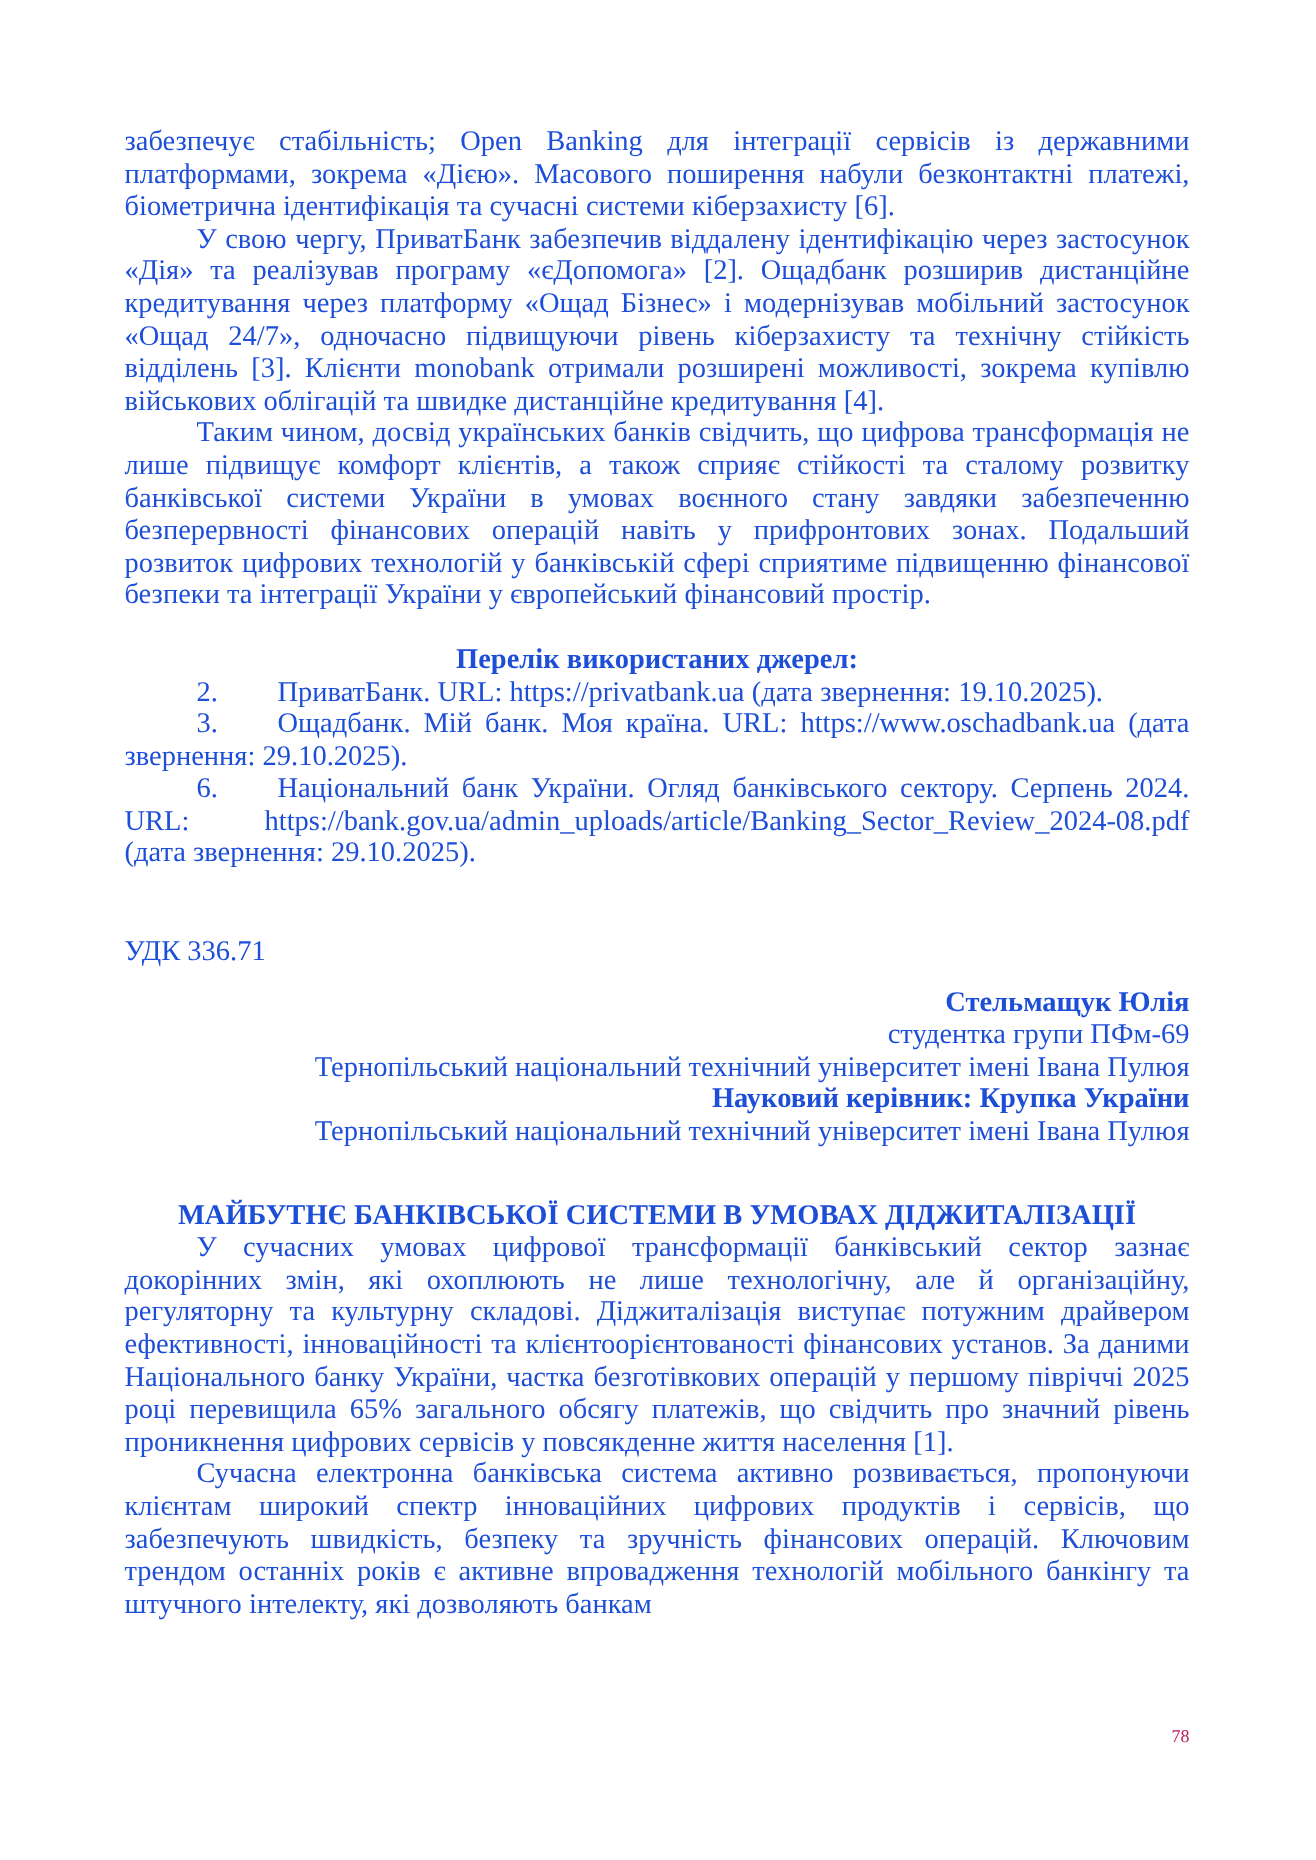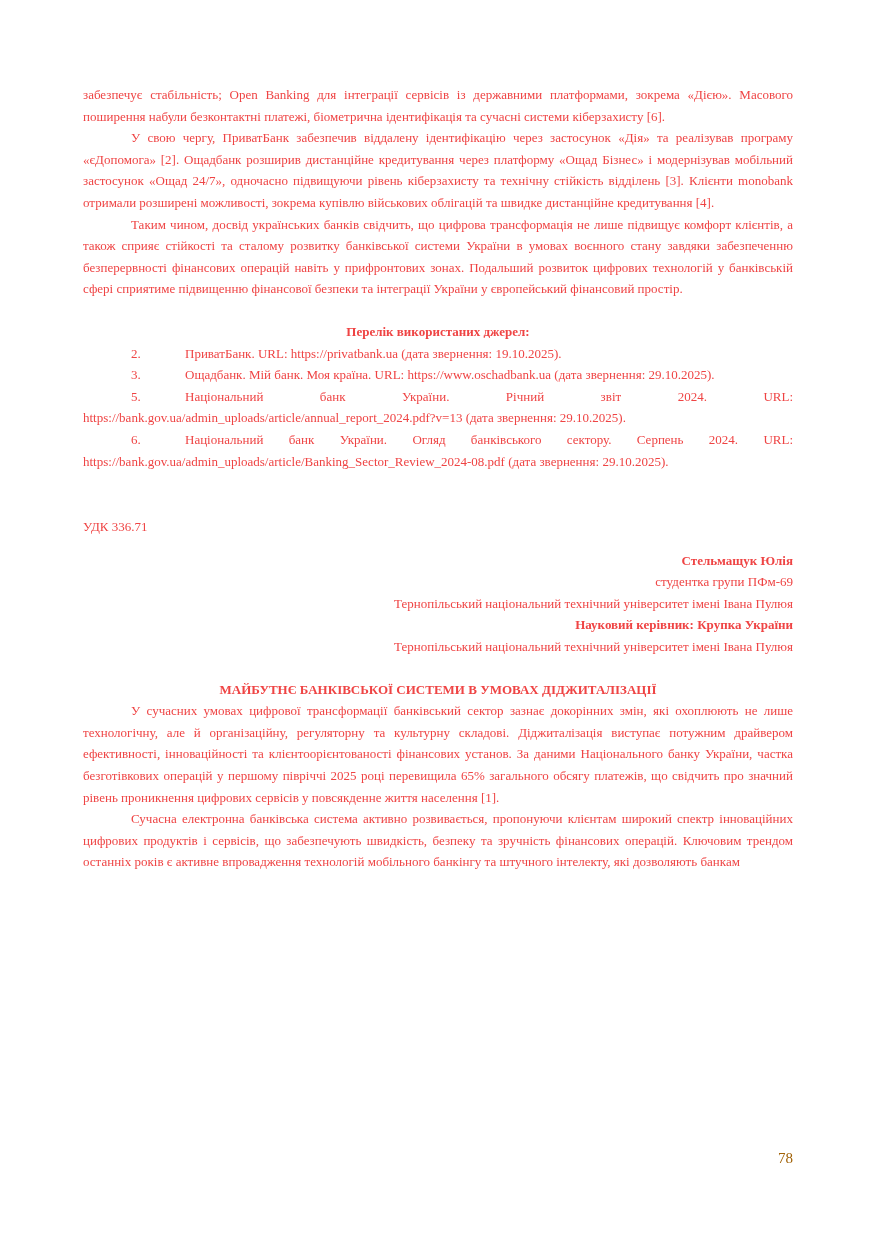--- a/index.html
+++ b/index.html
@@ -1,51 +1,50 @@
 <!DOCTYPE html>
 <html><head>
 <meta charset="utf-8">
 <style>
   html, body { margin: 0; padding: 0; background: #ffffff; }
   body { width: 877px; height: 1240px; position: relative; overflow: hidden; }
   .page {
     position: absolute; left: 83px; top: 84px; width: 710px;
     font-family: "Liberation Serif", "DejaVu Serif", serif;
-    font-size: 13px; line-height: 21.6px; color: #ef4444;
+    font-size: 19px; line-height: 21.6px; color: #1d4ed8;
   }
   p { margin: 0; text-align: justify; text-align-last: left; }
   .indent { text-indent: 48px; }
   .center { text-align: right; text-align-last: center; }
   .right { text-align: left; text-align-last: right; }
   .bold { font-weight: bold; }
   .ref { text-indent: 48px; }
   .ref .num { display: inline-block; width: 54px; text-indent: 0; }
-  .title { font-weight: bold; text-align: center; text-align-last: center; text-indent: 0; }
+  .title { font-weight: bold; text-align: center; text-align-last: center; text-indent: 0; margin-top: 13px; }
   .gap1 { height: 21px; }
   .gap2 { height: 44px; }
   .gap-s { height: 12px; }
   .pagenum { position: absolute; right: 84px; top: 1150px;
-    font-family: "Liberation Serif", "DejaVu Serif", serif; font-size: 15px; color: #a16207; }
+    font-family: "Liberation Serif", "DejaVu Serif", serif; font-size: 12px; color: #be185d; }
 </style>
 </head>
 <body>
 
 <div class="page">
   <p>забезпечує стабільність; Open Banking для інтеграції сервісів із державними платформами, зокрема «Дією». Масового поширення набули безконтактні платежі, біометрична ідентифікація та сучасні системи кіберзахисту [6].</p>
   <p class="indent">У свою чергу, ПриватБанк забезпечив віддалену ідентифікацію через  застосунок «Дія» та реалізував програму «єДопомога» [2]. Ощадбанк розширив дистанційне кредитування через платформу «Ощад Бізнес» і модернізував мобільний застосунок «Ощад 24/7», одночасно підвищуючи рівень кіберзахисту та технічну стійкість відділень [3]. Клієнти monobank отримали розширені можливості, зокрема купівлю військових облігацій та швидке дистанційне кредитування [4].</p>
   <p class="indent">Таким чином, досвід українських банків свідчить, що цифрова трансформація не лише підвищує комфорт клієнтів, а також сприяє стійкості та сталому розвитку банківської системи України в умовах воєнного стану завдяки забезпеченню безперервності фінансових операцій навіть у прифронтових зонах. Подальший розвиток цифрових технологій у банківській сфері сприятиме підвищенню фінансової безпеки та інтеграції України у європейський фінансовий простір.</p>
 
   <div class="gap1"></div>
 
   <p class="center bold">Перелік використаних джерел:</p>
 
   <div>
     <p class="ref"><span class="num">2.</span><span>ПриватБанк. URL: https://privatbank.ua (дата звернення: 19.10.2025).</span></p>
     <p class="ref"><span class="num">3.</span><span>Ощадбанк. Мій банк. Моя країна. URL: https://www.oschadbank.ua (дата звернення: 29.10.2025).</span></p>
-    <p class="ref"><span class="num">5.</span><span>Національний банк України. Річний звіт 2024. URL: https://bank.gov.ua/admin_uploads/article/annual_report_2024.pdf?v=13 (дата звернення: 29.10.2025).</span></p>
     <p class="ref"><span class="num">6.</span><span>Національний банк України. Огляд банківського сектору. Серпень 2024. URL: https://bank.gov.ua/admin_uploads/article/Banking_Sector_Review_2024-08.pdf (дата звернення: 29.10.2025).</span></p>
   </div>
 
   <div class="gap2"></div>
 
   <p>УДК 336.71</p>
   <div class="gap-s"></div>
 
   <div>
     <p class="right bold">Стельмащук Юлія</p>

